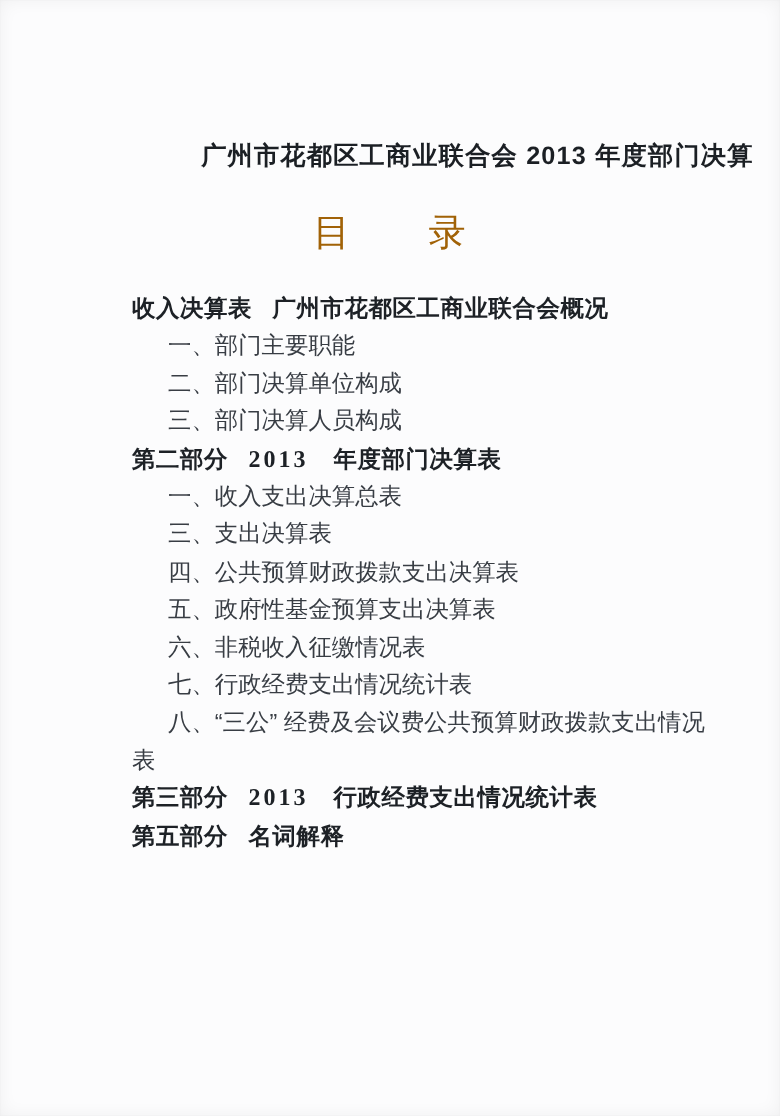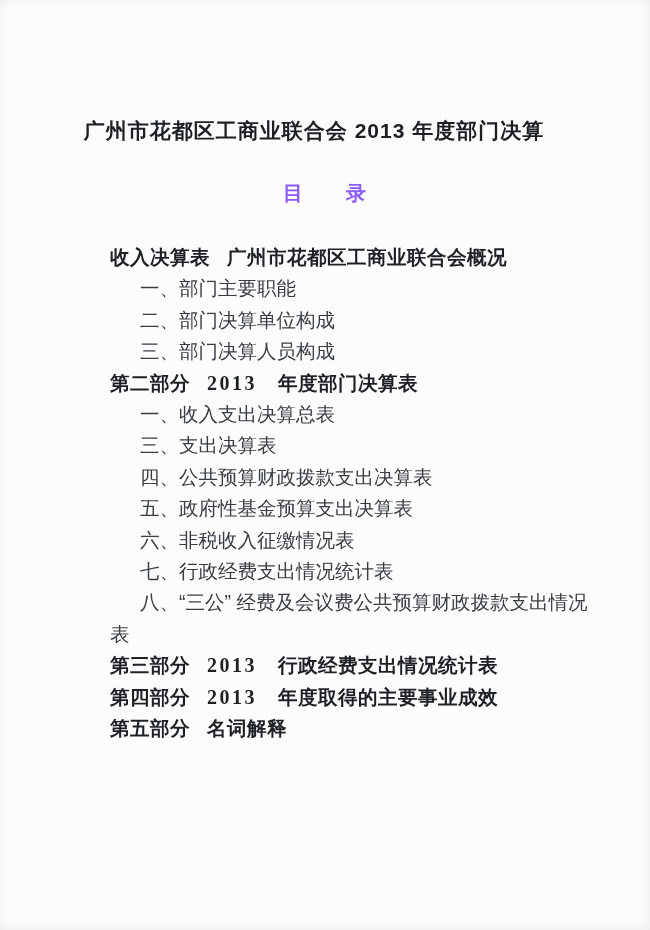--- a/index.html
+++ b/index.html
@@ -17,39 +17,39 @@
     box-shadow: inset 0 0 14px rgba(0,0,0,0.055), inset 0 0 2px rgba(0,0,0,0.04);
     overflow: hidden;
   }
   .doc-title {
     position: absolute;
     top: 117px;
     left: 0;
     right: 0;
     margin: 0;
     padding-right: 22px;
-    text-align: center;
+    text-align: right;
     font-size: 21px;
     line-height: 27px;
     font-weight: 700;
     letter-spacing: 1px;
     color: #1b1f24;
   }
   .toc-heading {
     position: absolute;
     top: 178px;
     left: 0;
     right: 0;
     margin: 0;
     text-align: center;
-    font-size: 20px;
+    font-size: 31px;
     line-height: 31px;
-    font-weight: 700;
+    font-weight: 400;
     letter-spacing: 1px;
-    color: #8b5cf6;
+    color: #a16207;
   }
   .toc {
     position: absolute;
     top: 242px;
     left: 110px;
     right: 80px;
     font-size: 19.5px;
     line-height: 31.4px;
     color: #383d44;
   }
@@ -96,18 +96,17 @@
     <p class="item">三、支出决算表</p>
     <p class="item">四、公共预算财政拨款支出决算表</p>
     <p class="item">五、政府性基金预算支出决算表</p>
     <p class="item">六、非税收入征缴情况表</p>
     <p class="item">七、行政经费支出情况统计表</p>
     <p class="item">八、“三公” 经费及会议费公共预算财政拨款支出情况</p>
     <p class="item-cont">表</p>
 
     <p class="part"><span class="part-label">第三部分</span><span class="part-year">2013</span><span class="part-title">行政经费支出情况统计表</span></p>
 
-    <p class="part"><span class="part-label">第四部分</span><span class="part-year">2013</span><span class="part-title">年度取得的主要事业成效</span></p>
 
     <p class="part"><span class="part-label">第五部分</span><span class="part-title">名词解释</span></p>
 
   </div>
 </div>
 
 </body></html>

